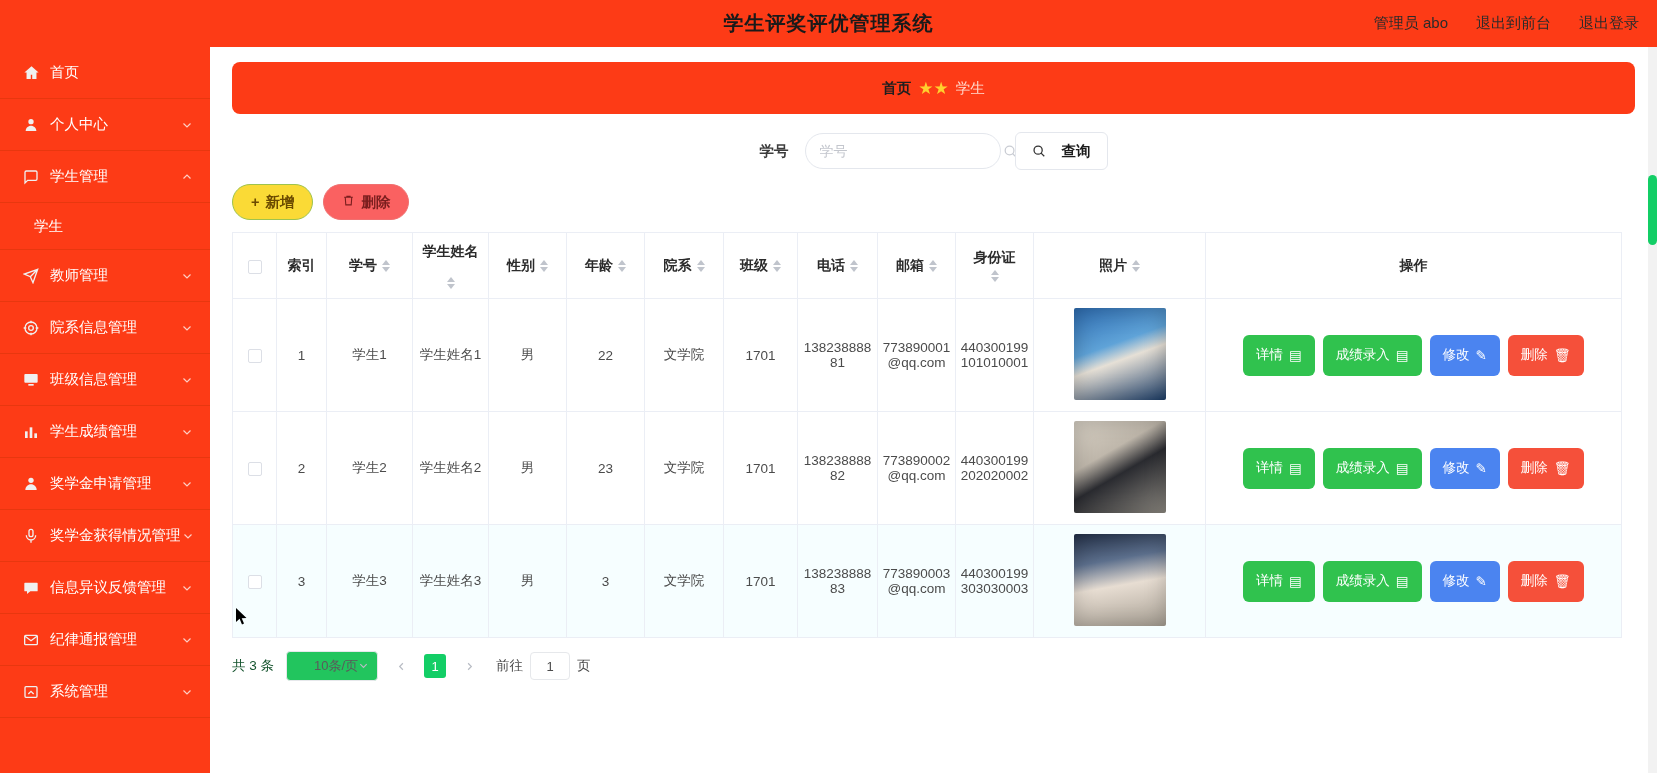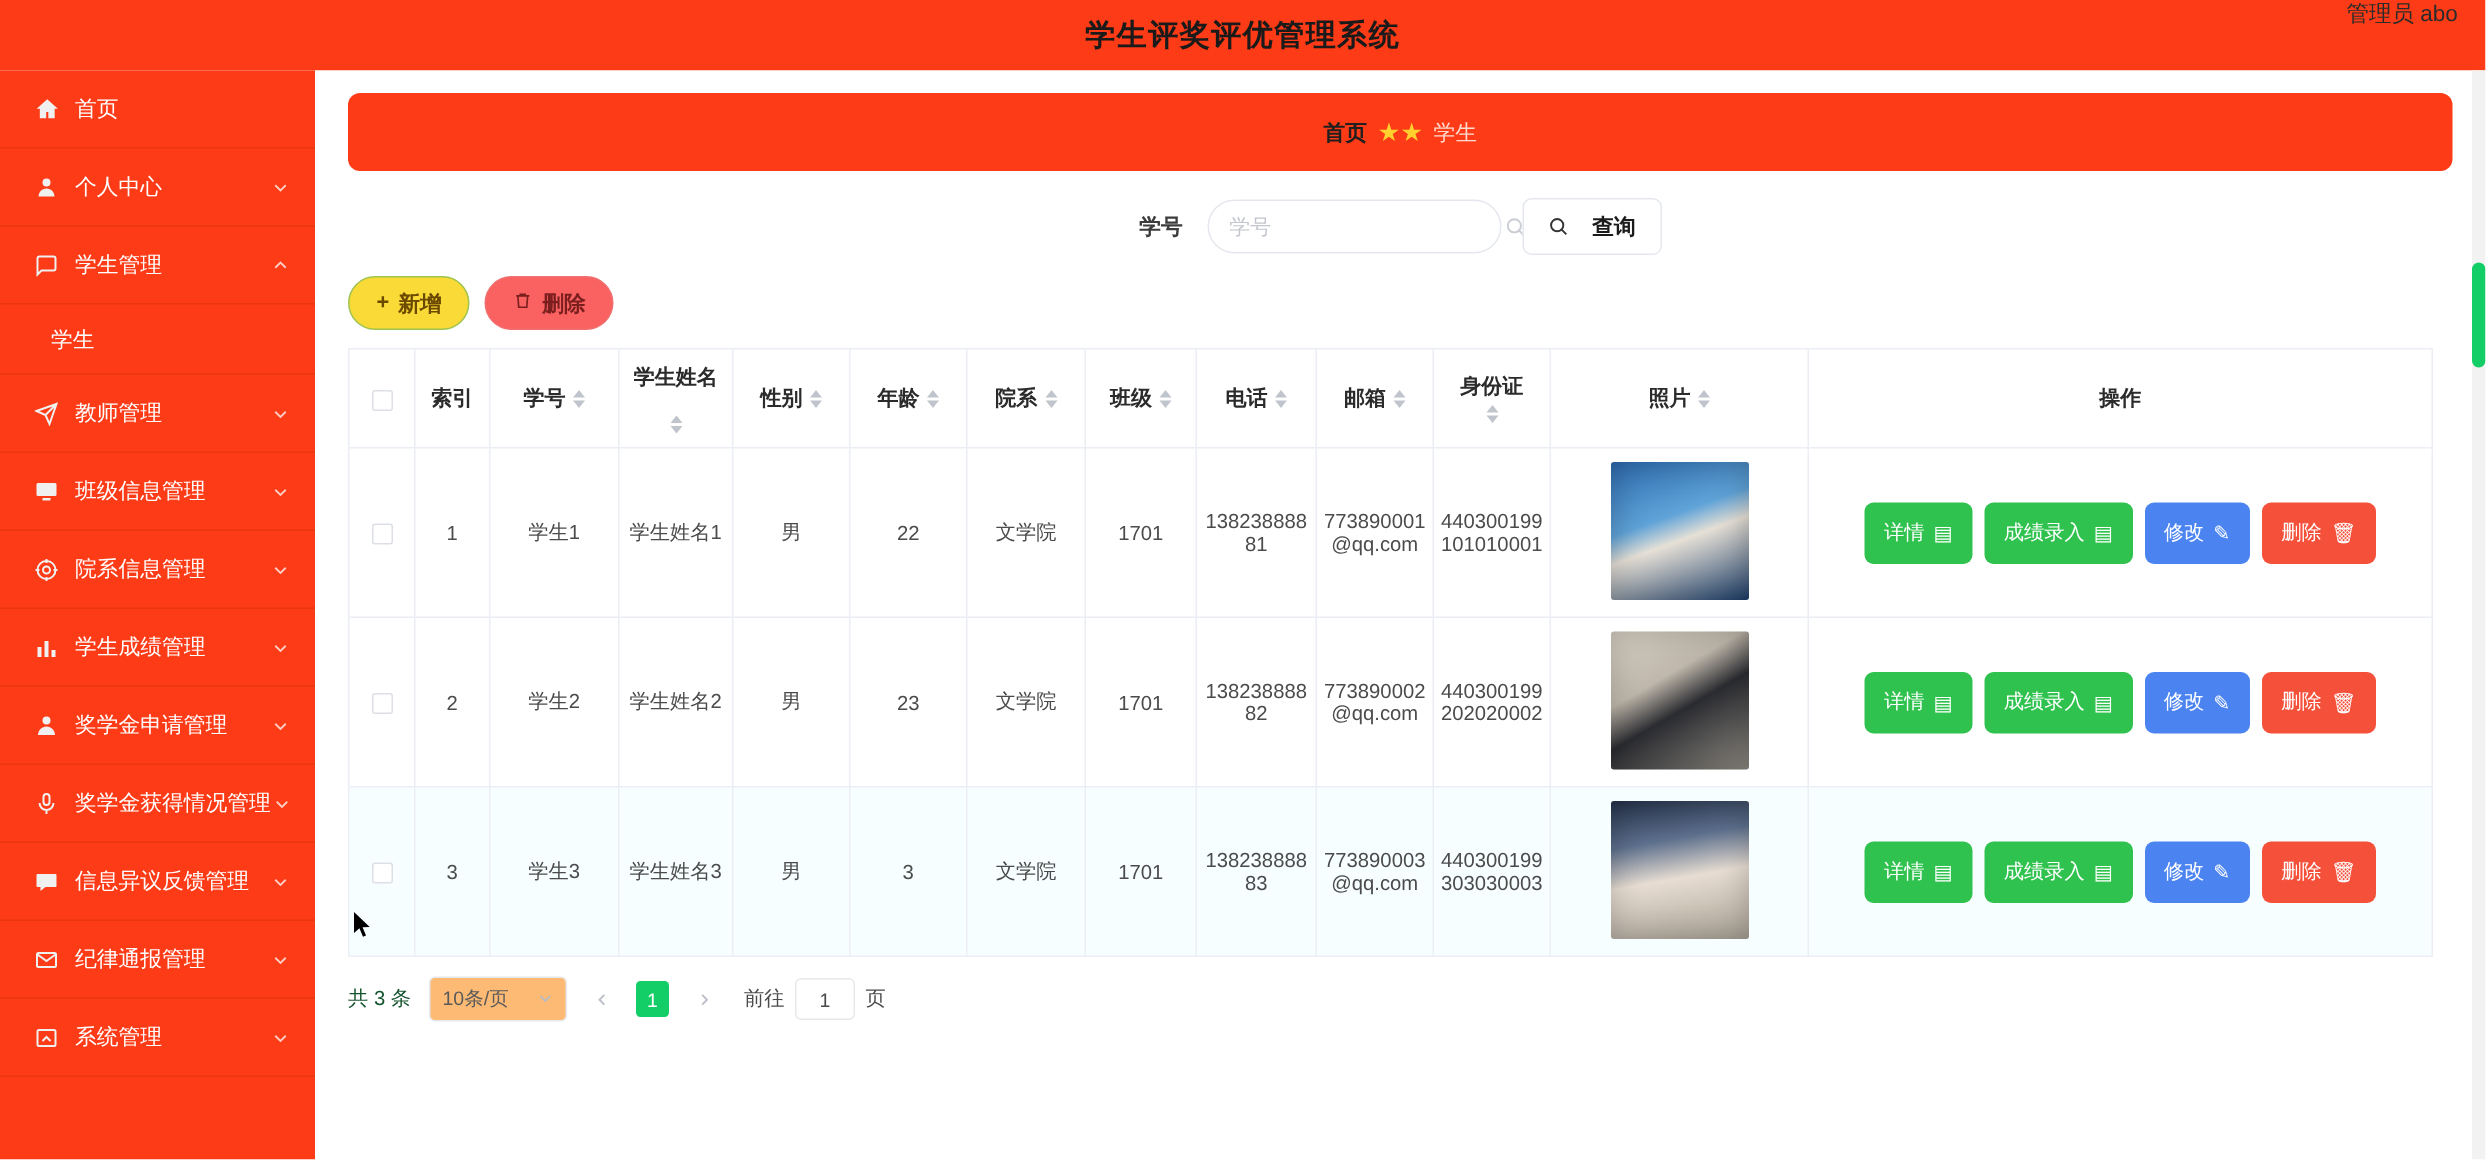--- a/index.html
+++ b/index.html
@@ -18,21 +18,21 @@
     background: #fd3b16;
     display: flex; align-items: center;
   }
   .topbar-title {
     position: absolute; left: 0; right: 0; text-align: center;
     font-size: 20px; font-weight: bold; color: #1a1a1a; letter-spacing: 1px;
   }
   .topbar-right {
     position: absolute; right: 18px; top: 0; height: 47px;
     display: flex; align-items: center; gap: 28px;
-    font-size: 15px; color: #2b2b2b; flex-direction: column;
+    font-size: 15px; color: #2b2b2b;
   }
   .topbar-right .tb-item { cursor: pointer; white-space: nowrap; }
 
   
   .sidebar {
     position: absolute; top: 47px; left: 0; width: 210px; height: 726px;
     background: #fd3b16; overflow: hidden;
   }
   .menu-item {
     position: relative; height: 52px; display: flex; align-items: center;
@@ -151,22 +151,22 @@
   .op-red   { background: #f5503a; }
 
   
   .pager {
     margin: 13px 22px 0 22px; display: flex; align-items: center; gap: 12px;
     font-size: 13.5px; color: #4b4b4b;
   }
   .pager .total { color: #14532d; }
   .pg-select {
     height: 30px; width: 92px; border: 1px solid #e6e8eb; border-radius: 4px;
-    display: flex; align-items: center; justify-content: space-between;
-    padding: 0 8px; color: #5a5a5a; background: #fdba74; cursor: pointer; font-size: 13px;
+    display: flex; align-items: center; justify-content: flex-end;
+    padding: 0 8px; color: #5a5a5a; background: #22c55e; cursor: pointer; font-size: 13px;
   }
   .pg-arrow {
     width: 22px; height: 26px; display: flex; align-items: center; justify-content: center;
     color: #b8bcc4; cursor: pointer; font-size: 13px;
   }
   .pg-num {
     min-width: 22px; height: 24px; background: #13ce66; color: #fff;
     border-radius: 3px; display: flex; align-items: center; justify-content: center;
     font-size: 13px; cursor: pointer; padding: 0 5px;
   }
@@ -255,42 +255,42 @@
       <span class="mi-label">教师管理</span>
       <span class="mi-arrow">
         <svg width="12" height="12" viewBox="0 0 24 24" fill="none" stroke="currentColor" stroke-width="2.4">
             <path d="M5 9l7 7 7-7"></path>
           </svg>
       </span>
     </div>
 
     <div class="menu-item">
       <span class="mi-icon">
-        <svg width="16" height="16" viewBox="0 0 24 24" fill="currentColor">
-            <rect x="2" y="3" width="20" height="13" rx="1.5"></rect>
-            <rect x="8" y="18" width="8" height="2.5"></rect>
-          </svg>
-      </span>
-      <span class="mi-label">班级信息管理</span>
-      <span class="mi-arrow">
-        <svg width="12" height="12" viewBox="0 0 24 24" fill="none" stroke="currentColor" stroke-width="2.4">
-            <path d="M5 9l7 7 7-7"></path>
-          </svg>
-      </span>
-    </div>
-
-    <div class="menu-item">
-      <span class="mi-icon">
         <svg width="16" height="16" viewBox="0 0 24 24" fill="none" stroke="currentColor" stroke-width="2">
             <circle cx="12" cy="12" r="9"></circle>
             <circle cx="12" cy="12" r="3.5"></circle>
             <path d="M12 1v4M12 19v4M1 12h4M19 12h4"></path>
           </svg>
       </span>
       <span class="mi-label">院系信息管理</span>
+      <span class="mi-arrow">
+        <svg width="12" height="12" viewBox="0 0 24 24" fill="none" stroke="currentColor" stroke-width="2.4">
+            <path d="M5 9l7 7 7-7"></path>
+          </svg>
+      </span>
+    </div>
+
+    <div class="menu-item">
+      <span class="mi-icon">
+        <svg width="16" height="16" viewBox="0 0 24 24" fill="currentColor">
+            <rect x="2" y="3" width="20" height="13" rx="1.5"></rect>
+            <rect x="8" y="18" width="8" height="2.5"></rect>
+          </svg>
+      </span>
+      <span class="mi-label">班级信息管理</span>
       <span class="mi-arrow">
         <svg width="12" height="12" viewBox="0 0 24 24" fill="none" stroke="currentColor" stroke-width="2.4">
             <path d="M5 9l7 7 7-7"></path>
           </svg>
       </span>
     </div>
 
     <div class="menu-item">
       <span class="mi-icon">
         <svg width="16" height="16" viewBox="0 0 24 24" fill="currentColor">

